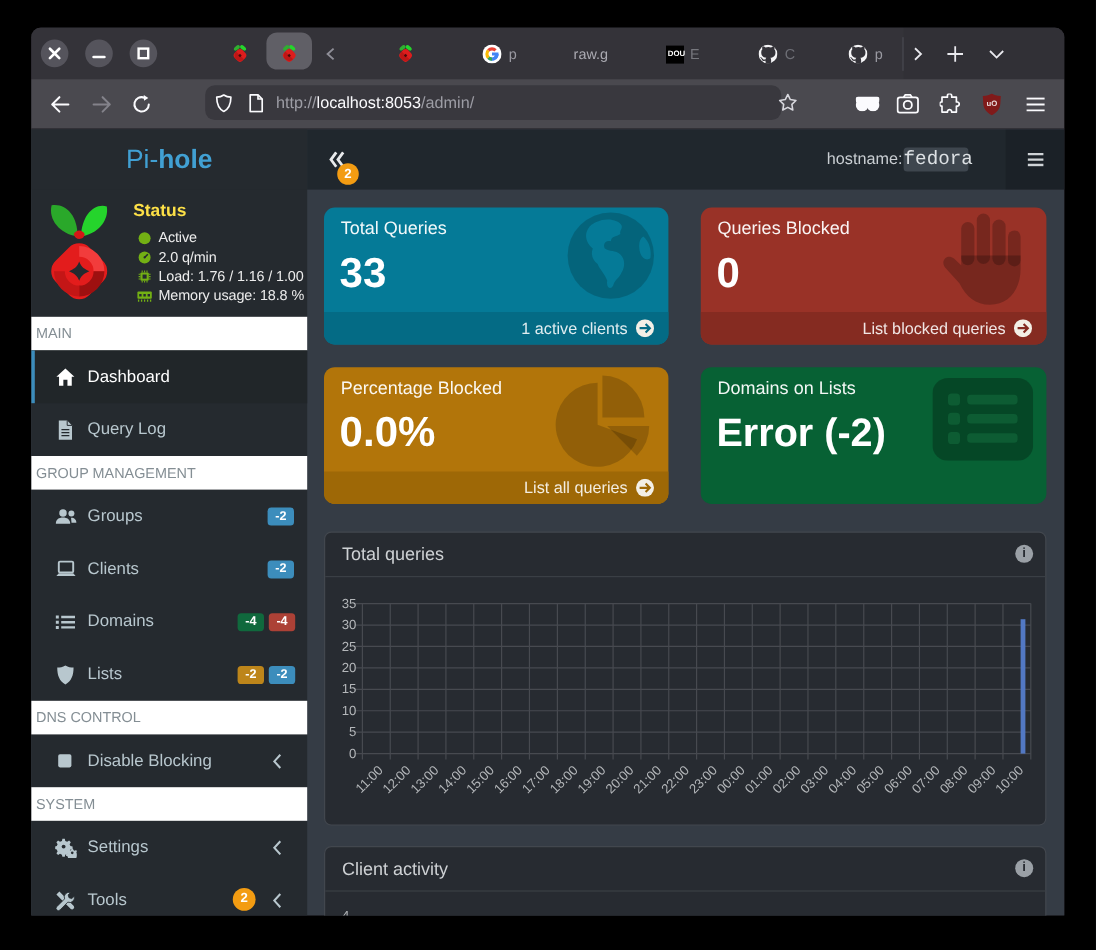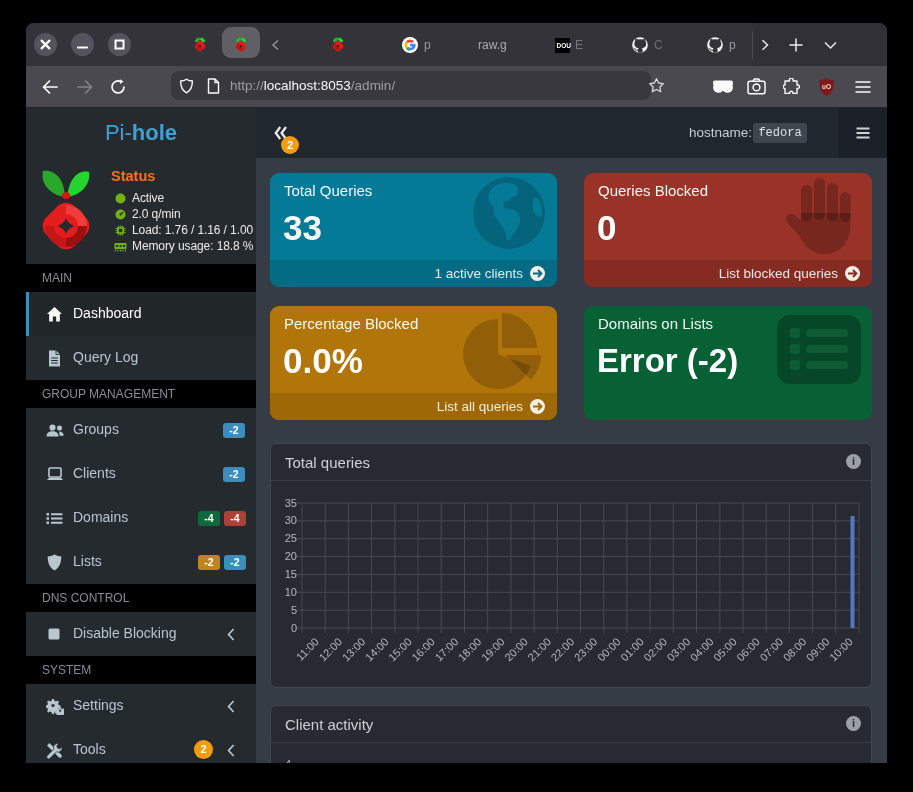--- a/index.html
+++ b/index.html
@@ -14,21 +14,21 @@
   .winbtn { position:absolute; top:10px; width:23px; height:23px; border-radius:50%; background:#55545c; }
   .tabtxt { position:absolute; top:15px; font-size:12px; color:#9a9aa2; white-space:nowrap; }
   
   #navbar { position:absolute; left:0; top:43px; width:861px; height:42px; background:#4a494f; border-bottom:1px solid #232228; }
   #urlbar { position:absolute; left:145px; top:5px; width:480px; height:29px; border-radius:8px; background:#39383e; }
   
   #viewport { position:absolute; left:0; top:85px; width:861px; height:655px; background:#353c45; }
   #sidebar { position:absolute; left:0; top:0; width:230px; height:655px; background:#252a2f; }
   #logo { position:absolute; left:0; top:0; width:230px; height:50px; background:#252a2f; }
   #topnav { position:absolute; left:230px; top:0; width:631px; height:50px; background:#20272d; }
-  .mhead { position:absolute; left:0; width:230px; height:28px; background:#000000; color:#848e94; font-size:12px; line-height:28px; padding-left:16px; }
+  .mhead { position:absolute; left:0; width:230px; height:28px; background:#ffffff; color:#848e94; font-size:12px; line-height:28px; padding-left:4px; }
   .mitem { position:absolute; left:0; width:230px; height:44px; color:#b8c7ce; font-size:14px; }
   .mlabel { position:absolute; left:47px; top:13px; }
   .micon { position:absolute; left:20px; top:14px; width:17px; height:17px; }
   .badge { position:absolute; top:15px; height:15px; border-radius:3px; color:#fff; font-size:10.5px; font-weight:bold; text-align:center; line-height:15px; }
   .chev { position:absolute; left:201px; top:16px; }
   
   .card { position:absolute; width:287px; height:114px; border-radius:9px; color:#fff; }
   .cardtitle { position:absolute; left:14px; top:9px; font-size:15px; color:rgba(255,255,255,.95); }
   .cardval { position:absolute; left:13px; top:37px; font-size:35px; line-height:35px; font-weight:bold; }
   .cardfoot { position:absolute; left:0; bottom:0; width:100%; height:27px; border-radius:0 0 9px 9px; }
@@ -197,21 +197,21 @@
         <svg class="abs" style="left:12px; top:58px;" width="56" height="91" viewBox="0 0 56 91">
           <path d="M26.5 31 C12 29 2 17 5 5 C17 3 27 14 26.5 31 Z" fill="#2aa82a"></path>
           <path d="M29.5 31 C30 14 40 3 51 6 C53 18 43 29 29.5 31 Z" fill="#25d42c"></path>
           <path d="M23.5 29 C25.5 25 30.5 25 32.5 29 C32.5 34 24.5 35 23.5 29 Z" fill="#d41717"></path>
           <rect x="8" y="40" width="40" height="40" rx="12" fill="#e31c1c" transform="rotate(45 28 60)"></rect>
           <path d="M28 60 m-21 0 a21 21 0 0 1 21 -21 l0 9 a12 12 0 0 0 -12 12 z" fill="#f23c3c" transform="rotate(90 28 60)"></path>
           <path d="M28 60 m-21 0 a21 21 0 0 1 21 -21 l0 9 a12 12 0 0 0 -12 12 z" fill="#9e1010" transform="rotate(180 28 60)"></path>
           <path d="M28 60 m-21 0 a21 21 0 0 1 21 -21 l0 9 a12 12 0 0 0 -12 12 z" fill="#c41616" transform="rotate(270 28 60)"></path>
           <path d="M28 52 C29.7 57 33 58.5 36.5 60 C33 61.5 29.7 63 28 68 C26.3 63 23 61.5 19.5 60 C23 58.5 26.3 57 28 52 Z" fill="#252a2f"></path>
         </svg>
-        <div class="abs" style="left:85px; top:60px; font-size:14.5px; font-weight:bold; color:#f97316;">Status</div>
+        <div class="abs" style="left:85px; top:60px; font-size:14.5px; font-weight:bold; color:#fde047;">Status</div>
 
         <svg class="abs" style="left:89px; top:85px;" width="11" height="11" viewBox="0 0 11 11">
             <circle cx="5.5" cy="5.5" r="5" fill="#73b014"></circle>
           </svg>
         <div class="abs" style="left:106px; top:83px; font-size:12px; letter-spacing:-0.1px; color:#ececec; white-space:nowrap;">Active</div>
         <svg class="abs" style="left:89px; top:101px;" width="11" height="11" viewBox="0 0 11 11">
             <circle cx="5.5" cy="5.5" r="5" fill="#73b014"></circle>
             <path d="M5.5 5.5 L8.2 2.8" stroke="#22282d" stroke-width="1.2"></path>
             <circle cx="5.5" cy="5.5" r="0.9" fill="#252a2f"></circle>
           </svg>
@@ -321,21 +321,21 @@
             </svg>
         </div>
       </div>
       <div id="topnav">
         <svg class="abs" style="left:18px; top:18px;" width="14" height="14" viewBox="0 0 14 14">
             <path d="M6.2 1 L1.8 7 L6.2 13 M12 1 L7.6 7 L12 13" stroke="#e8eaec" stroke-width="2.3" fill="none"></path>
           </svg>
         <div class="abs" style="left:25px; top:28px; width:18px; height:18px; border-radius:50%; background:#f39c12; color:#fff; font-size:11px; font-weight:bold; text-align:center; line-height:18px;">2</div>
         <div class="abs" style="left:582px; top:0; width:49px; height:50px; background:rgba(0,0,0,0.13);"></div>
         <div class="abs" style="left:433px; top:17px; font-size:13.5px; color:#c9ced2;">hostname:</div>
-        <div class="abs" style="left:497px; top:15px; width:54px; height:20px; background:#3e464e; border-radius:3px; color:#dde1e4; font-family:'Liberation Mono',monospace; font-size:12px; text-align:center; line-height:20px;">fedora</div>
+        <div class="abs" style="left:497px; top:15px; width:54px; height:20px; background:#3e464e; border-radius:3px; color:#dde1e4; font-family:'Liberation Mono',monospace; font-size:16px; text-align:center; line-height:20px;">fedora</div>
         <svg class="abs" style="left:600px; top:19px;" width="14" height="12" viewBox="0 0 14 12">
             <path d="M0.5 1.5 H13.5 M0.5 6 H13.5 M0.5 10.5 H13.5" stroke="#cfd3d6" stroke-width="1.9"></path>
           </svg>
       </div>
       <div id="content">
 
         <div class="card" style="left:244px; top:65px; background:#057a97;">
           <svg class="abs" style="right:11px; top:3px;" width="74" height="74" viewBox="0 0 74 74">
             <circle cx="37" cy="37" r="36" fill="rgba(0,0,0,0.18)"></circle>
             <path d="M25 9 C33 5 44 7 46 12 C47 15 44 16 45 19 C41 22 38 20 37 25 C33 24 30 27 32 31 C36 34 41 32 45 36 C49 40 49 46 46 51 C44 56 40 57 39 62 C37 66 33 64 34 58 C32 52 28 49 26 44 C22 41 20 36 22 31 C18 28 15 22 17 17 C19 12 21 11 25 9 Z" fill="#057a97"></path>

